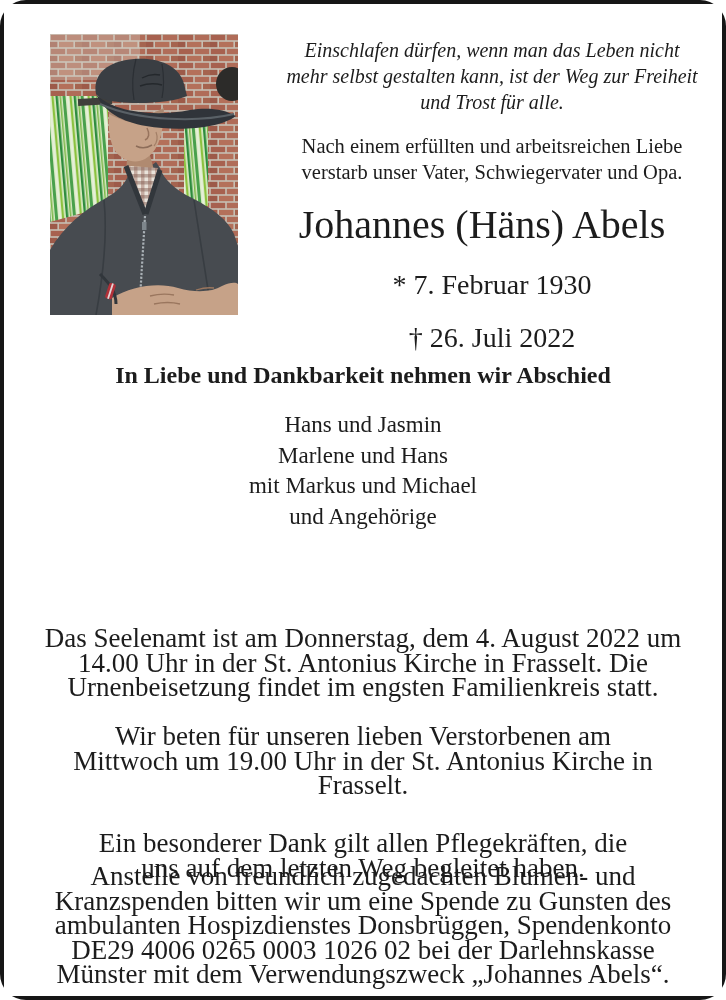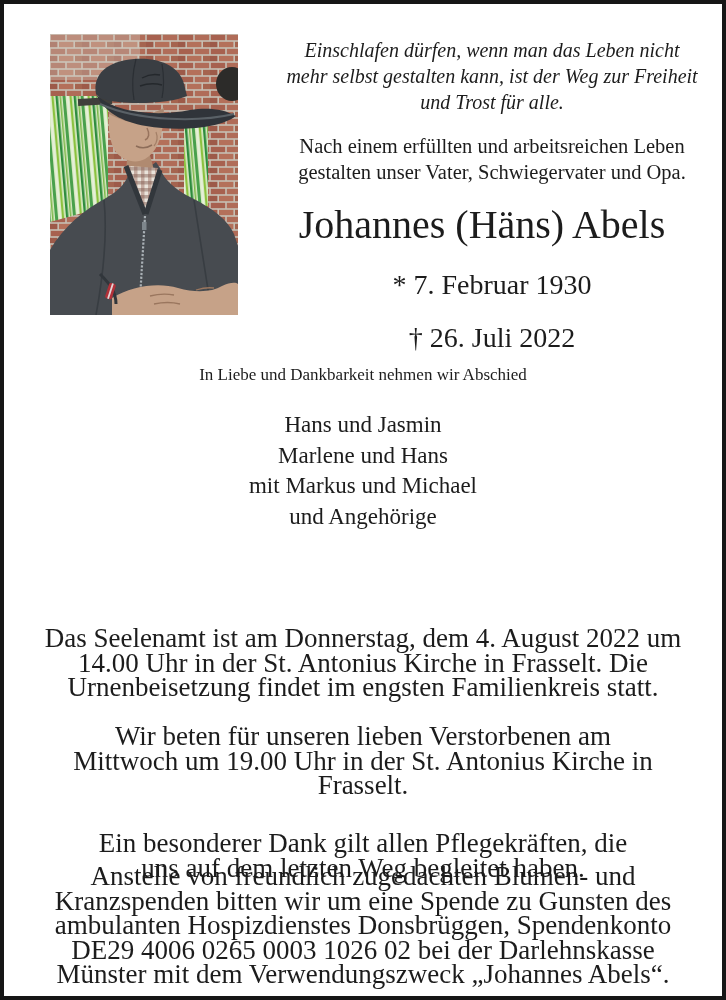--- a/index.html
+++ b/index.html
@@ -4,20 +4,21 @@
 <style>
   html, body { margin: 0; padding: 0; background: #ffffff; }
   .page {
     position: relative;
     width: 726px;
     height: 1000px;
     background: #ffffff;
     font-family: "Liberation Serif", "DejaVu Serif", serif;
     color: #1c1c1c;
     overflow: hidden;
+    border-radius: 26px;
   }
   .frame {
     position: absolute;
     inset: 0;
     border: 4px solid #161616;
     pointer-events: none;
   }
   .photo {
     position: absolute;
     left: 50px;
@@ -42,21 +43,21 @@
   .name {
     left: 243px; top: 200px; width: 478px;
     font-size: 40px; line-height: 50px;
     white-space: nowrap;
   }
   .dates {
     left: 283px; top: 272px; width: 418px;
     font-size: 28px; line-height: 26px;
     display: flex; justify-content: center; gap: 27px; flex-direction: column;
   }
-  .farewell { top: 362px; width: 640px; font-size: 17px; line-height: 26px; }
+  .farewell { top: 362px; width: 640px; font-size: 24px; line-height: 26px; font-weight: bold; }
   .mourners { top: 410px; width: 520px; font-size: 23px; line-height: 30.5px; }
   .address  { top: 579px; width: 640px; font-size: 21px; line-height: 26px; }
   .para { font-size: 27px; line-height: 24.6px; }
   .p-service  { top: 626px; width: 648px; }
   .p-prayer   { top: 724px; width: 606px; }
   .p-thanks   { top: 793px; width: 568px; margin-top: 38px; }
   .p-donation { top: 864px; width: 658px; }
 </style>
 </head>
 <body>
@@ -138,21 +139,21 @@
         <path d="M 50,240 C 60,250 66,258 66,270" stroke="#31363b" stroke-width="3" fill="none"></path>
         <g transform="rotate(18 60 257)">
           <rect x="57" y="249" width="7" height="16" rx="2" fill="#b23038"></rect>
           <rect x="59.6" y="249" width="1.8" height="16" fill="#e8e8e8" opacity="0.9"></rect>
         </g>
       </g>
     </svg>
   </div>
 
   <div class="abs quote">Einschlafen dürfen, wenn man das Leben nicht mehr selbst gestalten kann, ist der Weg zur Freiheit und Trost für alle.</div>
-  <div class="abs intro">Nach einem erfüllten und arbeitsreichen Leben gestalten unser Vater, Schwiegervater und Opa.</div>
+  <div class="abs intro">Nach einem erfüllten und arbeitsreichen Liebe verstarb unser Vater, Schwiegervater und Opa.</div>
   <div class="abs name">Johannes (Häns) Abels</div>
 
   <div class="abs dates">
     <span>* 7. Februar 1930</span>
     <span>† 26. Juli 2022</span>
   </div>
 
   <div class="abs centered farewell">In Liebe und Dankbarkeit nehmen wir Abschied</div>
 
   <div class="abs centered mourners">

